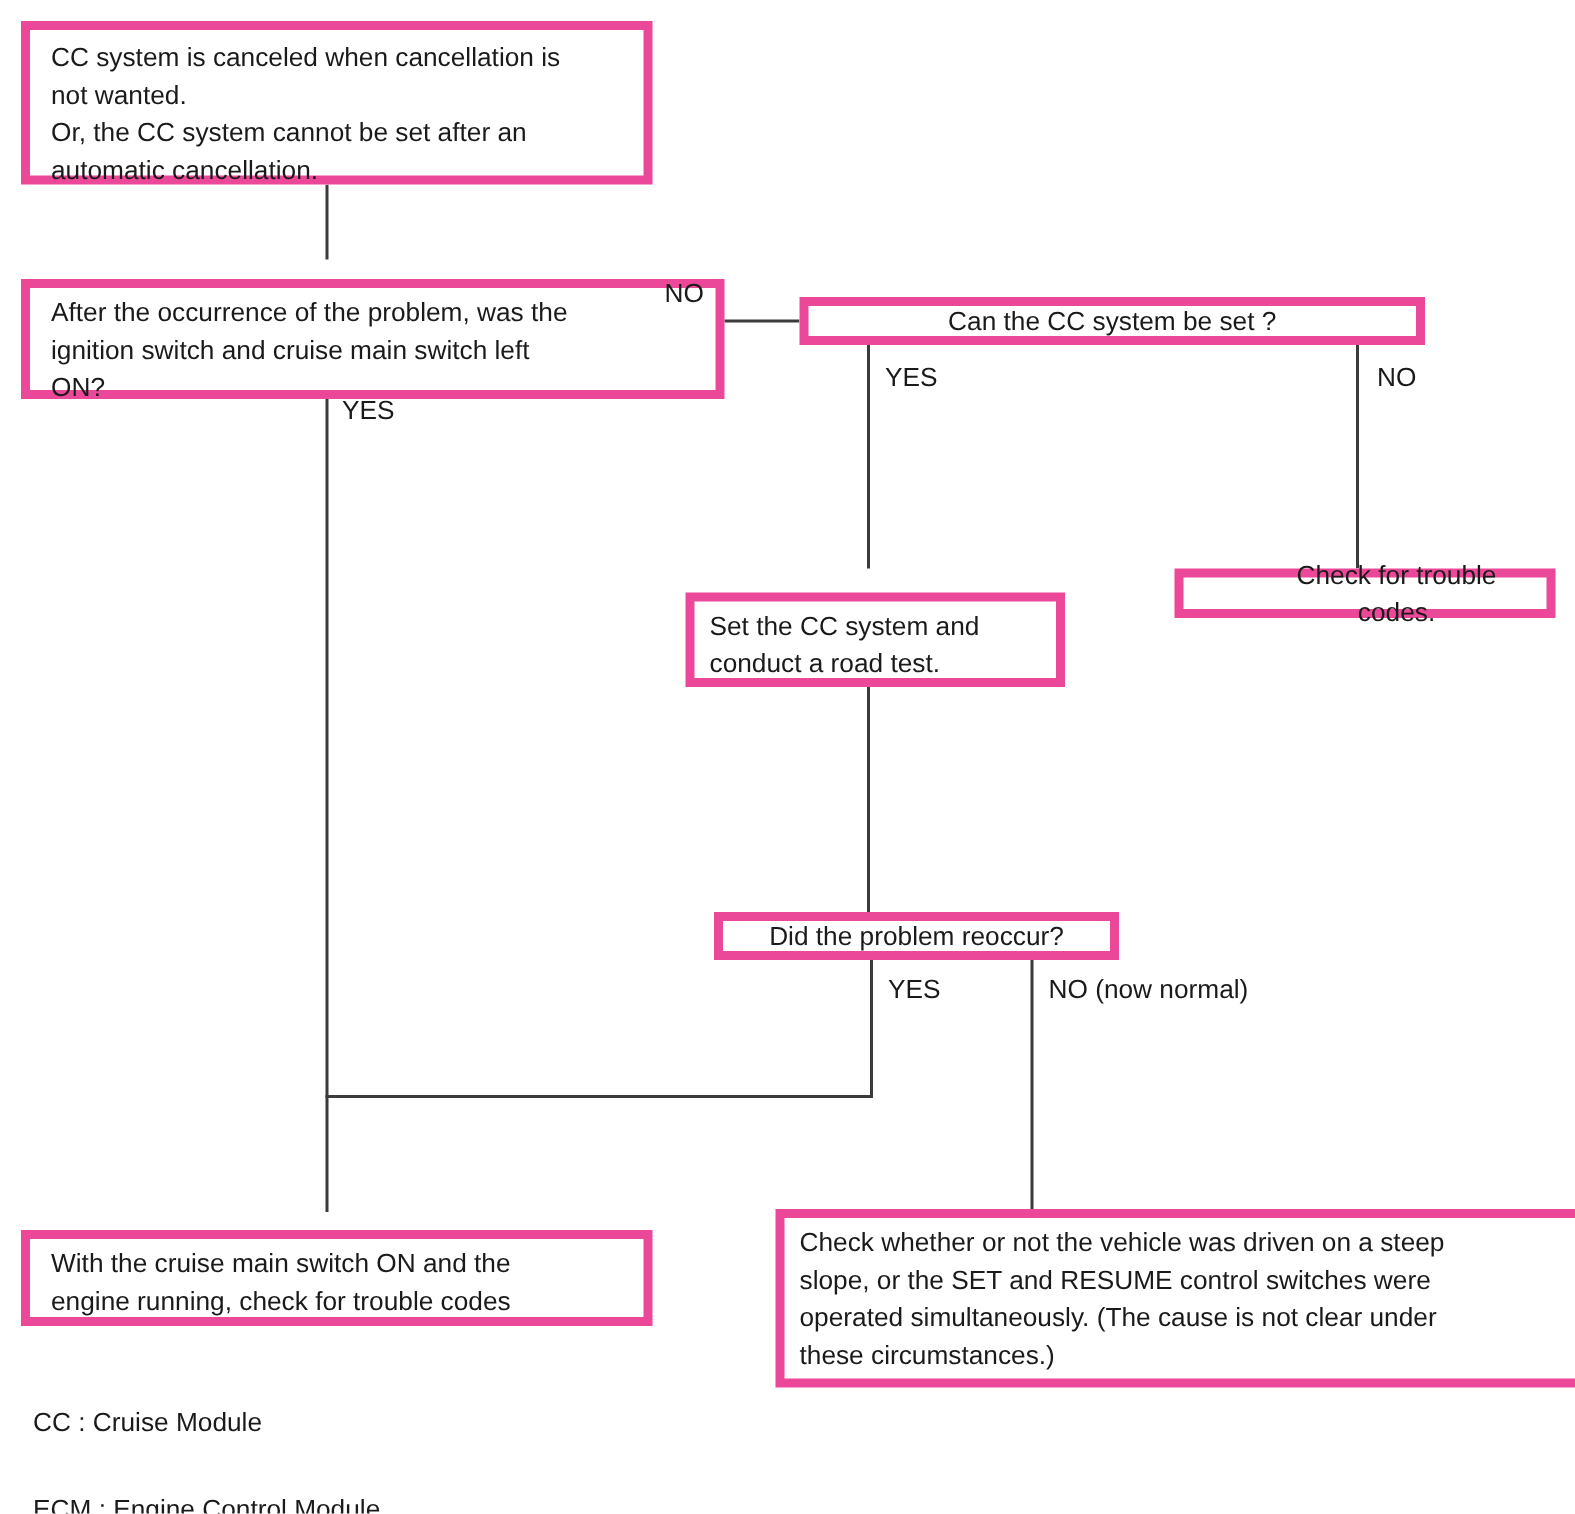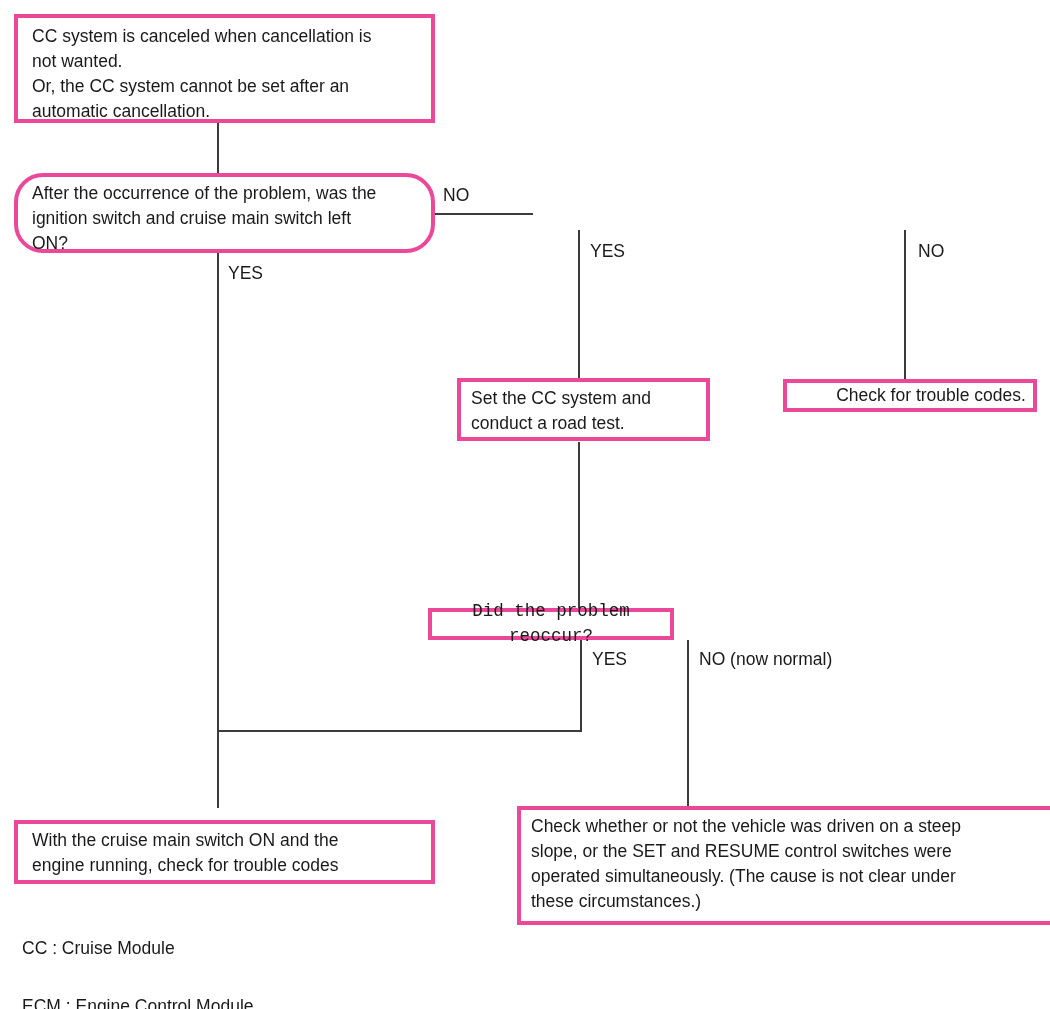--- a/index.html
+++ b/index.html
@@ -13,21 +13,21 @@
     height: 1009px;
     background: #ffffff;
     font-family: "Liberation Sans", "DejaVu Sans", sans-serif;
     color: #1a1a1a;
     font-size: 17.5px;
     line-height: 25px;
   }
   .node {
     position: absolute;
     box-sizing: border-box;
-    border: 4px solid #ec4899;
+    border: 6px solid #ec4899;
     background: #ffffff;
     white-space: pre-line;
     padding: 4px 14px;
   }
   .node.center {
     display: flex;
     align-items: center;
     justify-content: center;
     text-align: center;
     padding: 0 6px;
@@ -58,31 +58,32 @@
   <div class="line" style="left:578px; top:442px; width:2px; height:166px;"></div>
   <div class="line" style="left:580px; top:640px; width:2px; height:92px;"></div>
   <div class="line" style="left:217px; top:730px; width:365px; height:2px;"></div>
   <div class="line" style="left:687px; top:640px; width:2px; height:166px;"></div>
 
   <div class="node" style="left:14px; top:14px; width:421px; height:109px; padding-top:6px;">CC system is canceled when cancellation is
 not wanted.
 Or, the CC system cannot be set after an
 automatic cancellation.</div>
 
-  <div class="node" style="left:14px; top:173px; width:421px; height:80px;border-radius:29px;">After the occurrence of the problem, was the
+  <div class="node" style="left:14px; top:186px; width:469px; height:80px;">After the occurrence of the problem, was the
 ignition switch and cruise main switch left
 ON?</div>
 
+  <div class="node center" style="left:533px; top:198px; width:417px; height:32px;">Can the CC system be set ?</div>
 
-  <div class="node" style="left:457px; top:378px; width:253px; height:63px; padding-left:10px;">Set the CC system and
+  <div class="node" style="left:457px; top:395px; width:253px; height:63px; padding-left:10px;">Set the CC system and
 conduct a road test.</div>
 
   <div class="node center" style="left:783px; top:379px; width:254px; height:33px;padding-left:48px;">Check for trouble codes.</div>
 
-  <div class="node center" style="left:428px; top:608px; width:246px; height:32px;font-family:Liberation Mono, monospace;">Did the problem reoccur?</div>
+  <div class="node center" style="left:476px; top:608px; width:270px; height:32px;">Did the problem reoccur?</div>
 
   <div class="node" style="left:14px; top:820px; width:421px; height:64px;">With the cruise main switch ON and the
 engine running, check for trouble codes</div>
 
   <div class="node" style="left:517px; top:806px; width:619px; height:119px; padding-left:10px;">Check whether or not the vehicle was driven on a steep
 slope, or the SET and RESUME control switches were
 operated simultaneously. (The cause is not clear under
 these circumstances.)</div>
 
   <span class="edge-label" style="left:443px; top:183px;">NO</span>

